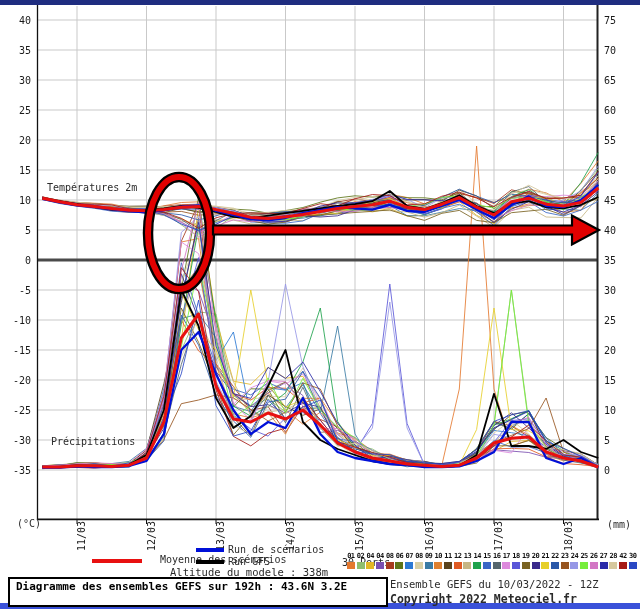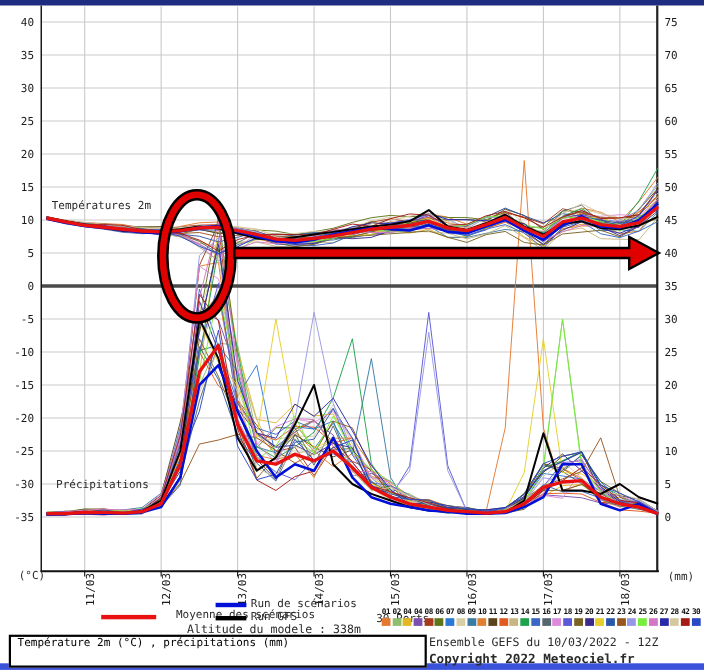--- a/index.html
+++ b/index.html
@@ -315,21 +315,21 @@
     </div>
     <div class="pcell">
       <div class="pnum">30</div>
       <div class="psq" style="background: rgb(42, 72, 196);"></div>
     </div>
   </div>
 
 <div id="alt-label" class="ov">Altitude du modele : 338m</div>
 
 <div id="info-box">
-  <div class="l2">Température 2m (°C) , précipitations (mm)</div>
+  <div class="l1">Diagramme des ensembles GEFS sur 192h : 43.6N 3.2E</div>
 </div>
 <div id="run-label" class="ov">Ensemble GEFS du 10/03/2022 - 12Z</div>
 <div id="copy-label" class="ov">Copyright 2022 Meteociel.fr</div>
 
 <div id="bottom-strip"></div>
 <div id="anno-svg-wrap"><svg width="640" height="609">
       <ellipse cx="179" cy="233" rx="31" ry="56" fill="none" stroke="#000" stroke-width="10.5"></ellipse>
       <ellipse cx="179" cy="233" rx="31" ry="56" fill="none" stroke="#e10000" stroke-width="6"></ellipse>
       <path d="M213,225.5 H572 V215.5 L599,230 L572,244.5 V234.5 H213 Z" fill="#e10000" stroke="#000" stroke-width="2.2" stroke-linejoin="miter"></path>
     </svg></div>

